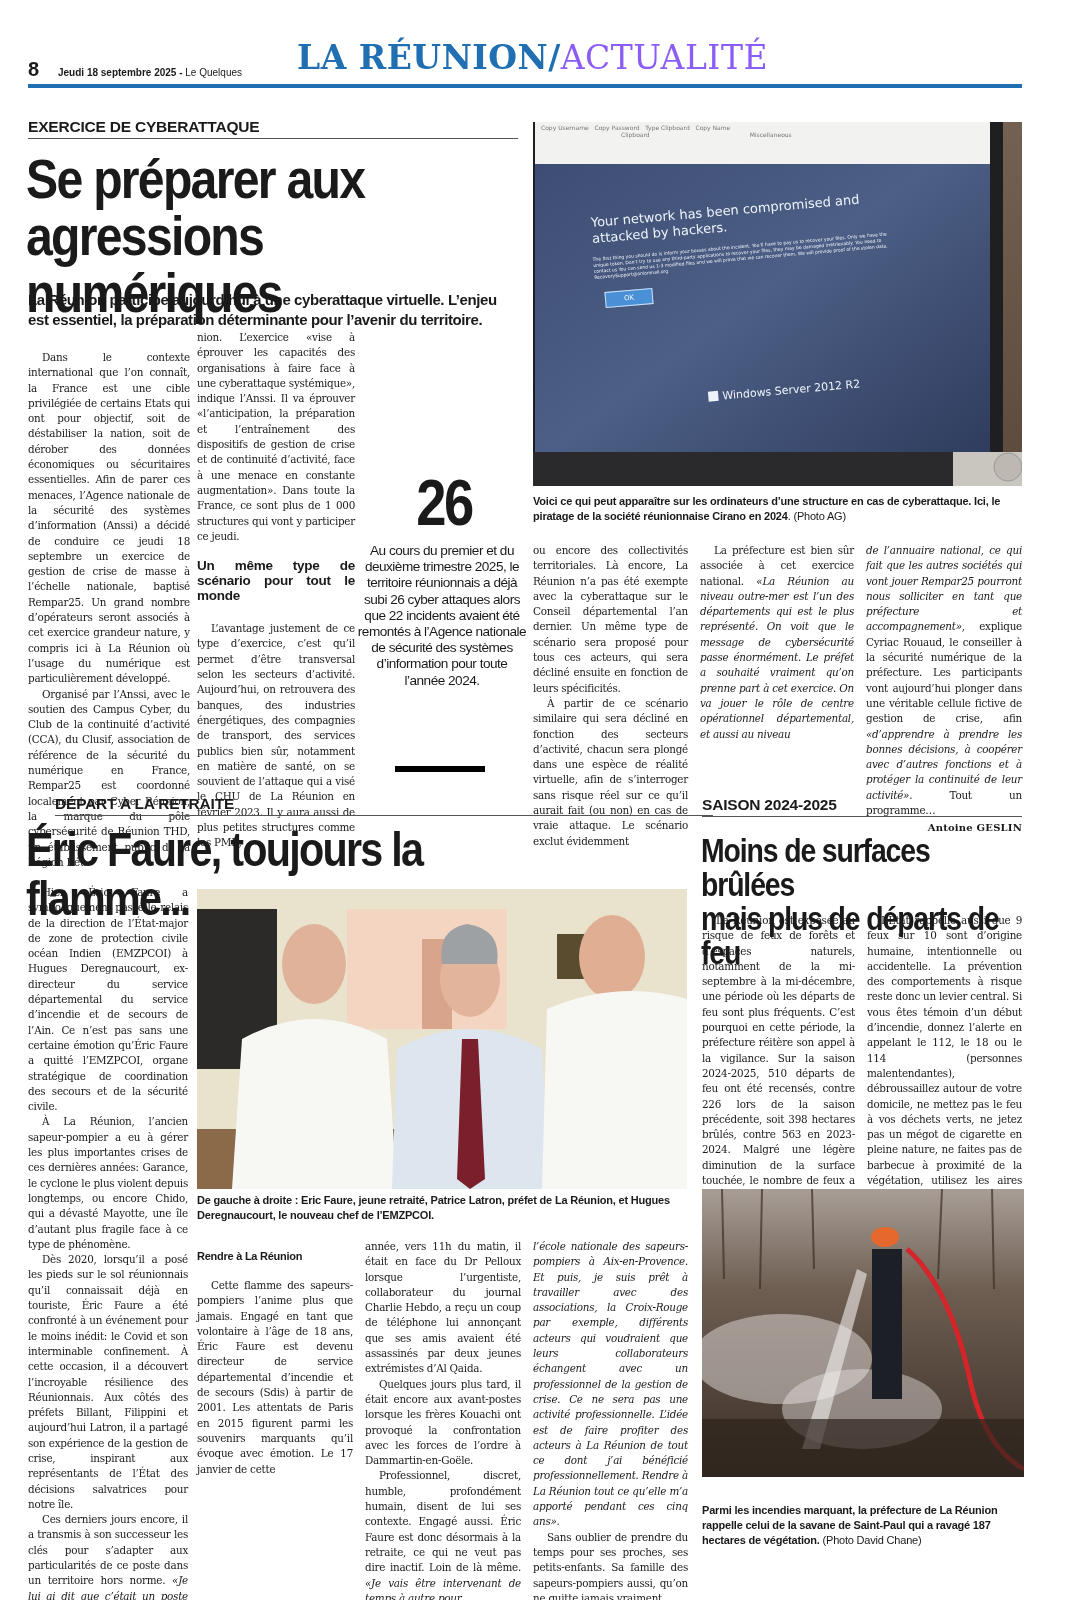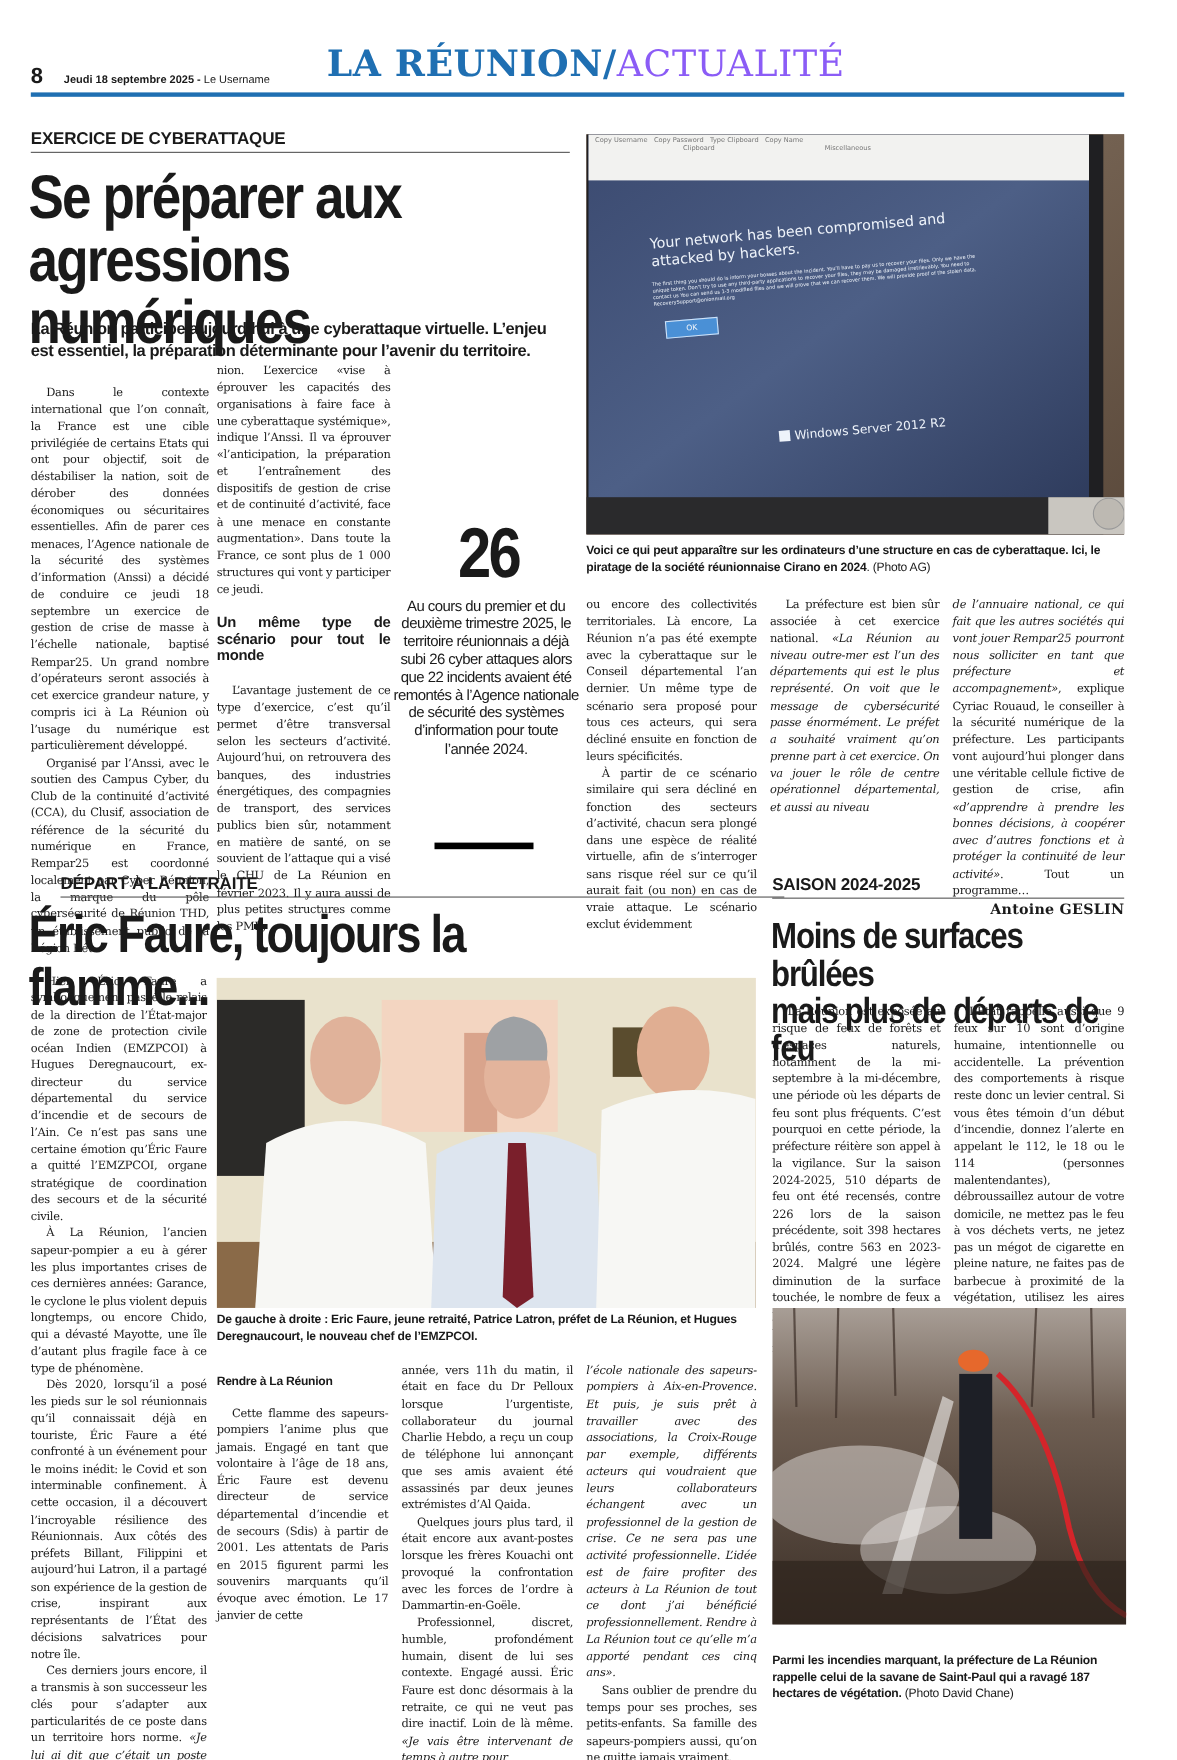--- a/index.html
+++ b/index.html
@@ -20,41 +20,41 @@
   
   .kicker { font-family: "Liberation Sans", sans-serif; font-weight: 700; font-size: 15.5px; letter-spacing: -0.2px; border-bottom: 1px solid #555; padding-bottom: 2px; transform-origin: left; }
   .headline { font-family: "Liberation Sans", sans-serif; font-weight: 700; letter-spacing: -2px; line-height: 1.02; transform-origin: left top; }
   .deck { font-family: "Liberation Sans", sans-serif; font-weight: 700; font-size: 15px; line-height: 20px; letter-spacing: -0.4px; }
 
   .col { font-family: "DejaVu Serif", serif; font-size: 10.4px; line-height: 15.3px; text-align: justify; letter-spacing: -0.25px; }
   .col p { text-indent: 14px; }
   .col p.noind { text-indent: 0; }
   .col .it { font-style: italic; }
   .subhead { font-family: "Liberation Sans", sans-serif; font-weight: 700; font-size: 13.5px; line-height: 15px; margin: 14px 0 18px 0; text-indent: 0 !important; }
-  .byline { font-weight: 700; text-align: right; font-size: 13px; letter-spacing: 0.2px; margin-top: 2px; text-indent: 0 !important; }
+  .byline { font-weight: 700; text-align: right; font-size: 10px; letter-spacing: 0.2px; margin-top: 2px; text-indent: 0 !important; }
 
   .caption { font-family: "Liberation Sans", sans-serif; font-size: 11px; line-height: 15px; letter-spacing: -0.2px; }
   .caption b { font-weight: 700; }
 
   
   .bignum { left: 368px; top: 468px; width: 152px; text-align: center; font-family: "Liberation Sans", sans-serif; font-weight: 700; font-size: 64px; line-height: 70px; letter-spacing: -3px; transform: scaleX(0.85); }
   .bignum-text { left: 356px; top: 543px; width: 172px; text-align: center; font-family: "Liberation Sans", sans-serif; font-size: 13.6px; line-height: 16.2px; letter-spacing: -0.5px; }
   .bignum-bar { left: 395px; top: 766px; width: 90px; height: 6px; background: #000; }
 
   
   .photo { overflow: hidden; }
   .photo svg { display: block; width: 100%; height: 100%; }
   .screen-text { position: absolute; color: #eef3fa; font-family: "DejaVu Sans", sans-serif; }
 </style>
 </head>
 <body>
 
 <div class="abs page-num">8</div>
 <div class="abs date-line">
-  <span>Jeudi 18 septembre 2025</span><span> - </span><span class="pub">Le Username</span>
+  <span>Jeudi 18 septembre 2025</span><span> - </span><span class="pub">Le Quelques</span>
 </div>
 <div class="abs section-title">
   <span class="reg">LA RÉUNION</span><span class="slash">/</span><span class="sub">ACTUALITÉ</span>
 </div>
 <div class="abs mast-rule"></div>
 
 <div class="abs kicker" style="left:28px; top:118px; width:490px;">EXERCICE DE CYBERATTAQUE</div>
 <div class="abs headline" style="left:26px; top:150px; width:560px; font-size:56px; transform:scaleX(0.86);">
   <div>Se préparer aux</div>
   <div>agressions numériques</div>

